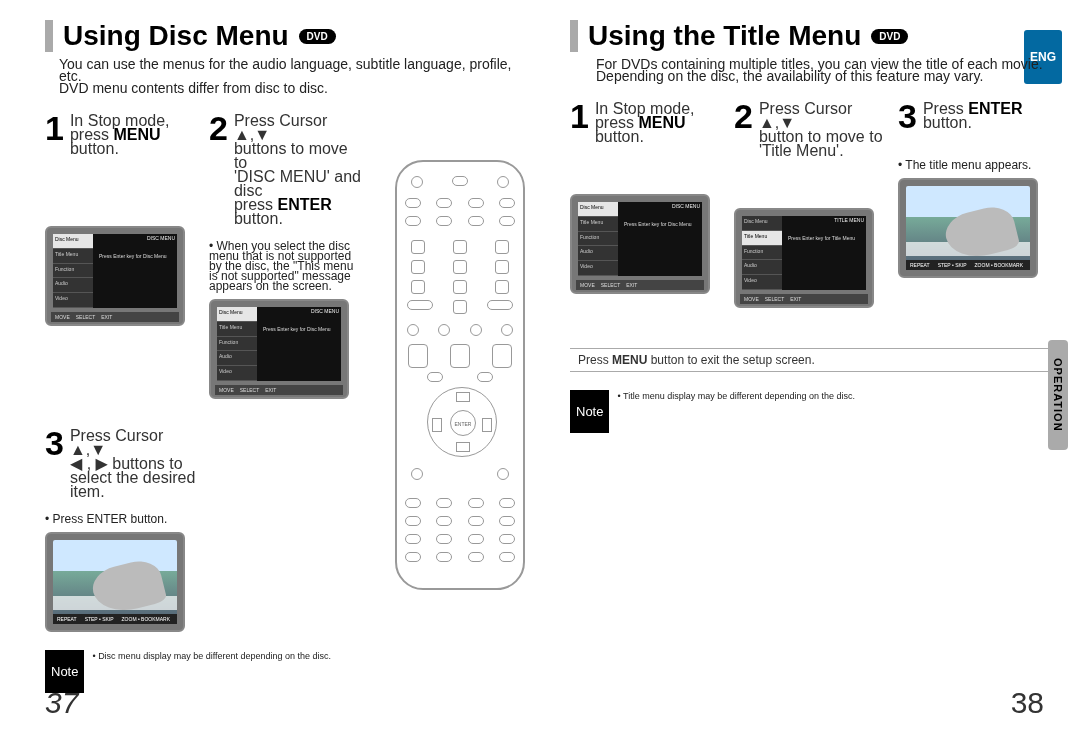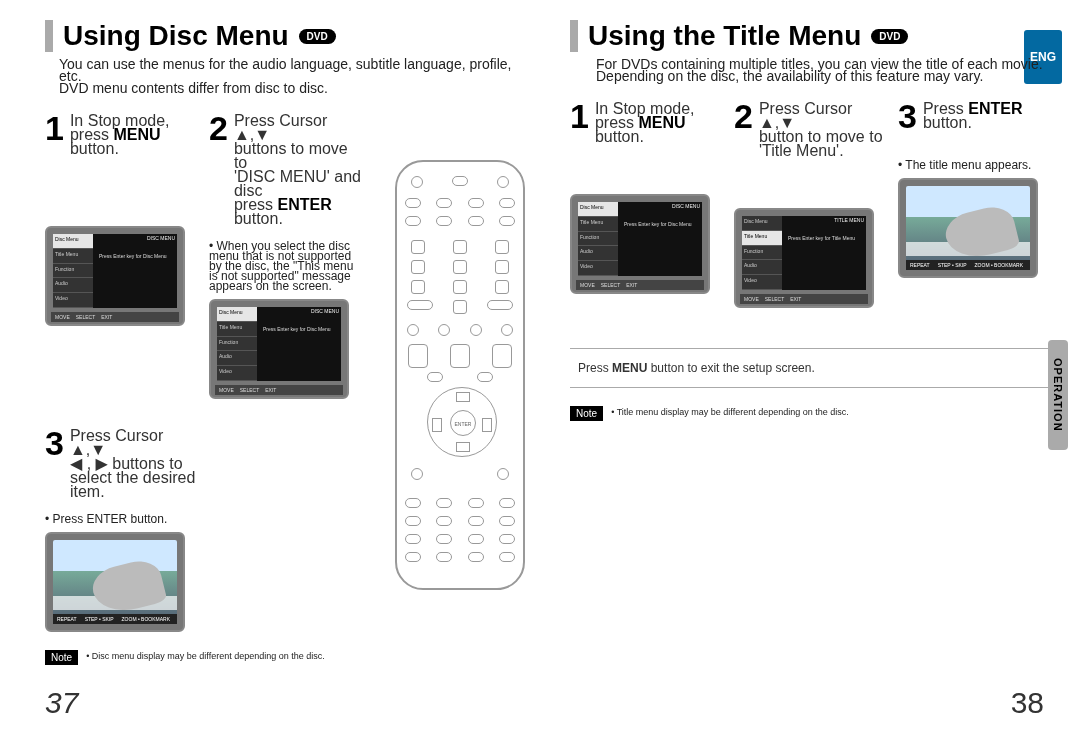--- a/index.html
+++ b/index.html
@@ -185,32 +185,32 @@
   .dpad .aleft { left:4px; top:30px; width:10px; height:14px; }
   .dpad .aright { right:4px; top:30px; width:10px; height:14px; }
   .dpad .center { position:absolute; left:22px; top:22px; width:26px; height:26px; border:1px solid #999; border-radius:50%; font-size:5px; text-align:center; line-height:26px; color:#666; }
 
   .note-row {
     display:flex; align-items:flex-start; gap:8px;
     margin-top: 8px;
   }
   .note-badge {
     background:#000; color:#fff;
-    font-size:10px;
-    padding:2px 6px;
+    font-size:13px;
+    padding:14px 6px;
   }
   .note-text {
     font-size:9px; color:#222; line-height:12px;
     flex:1;
   }
 
   .callout {
     border-top:1px solid #aaa;
     border-bottom:1px solid #aaa;
-    padding:12px 8px;
+    padding:4px 8px;
     font-size:12px;
     color:#333;
     margin-top: 40px;
     margin-bottom: 18px;
   }
 
   .page-num {
     position:absolute;
     bottom: 0;
     font-size: 30px;

